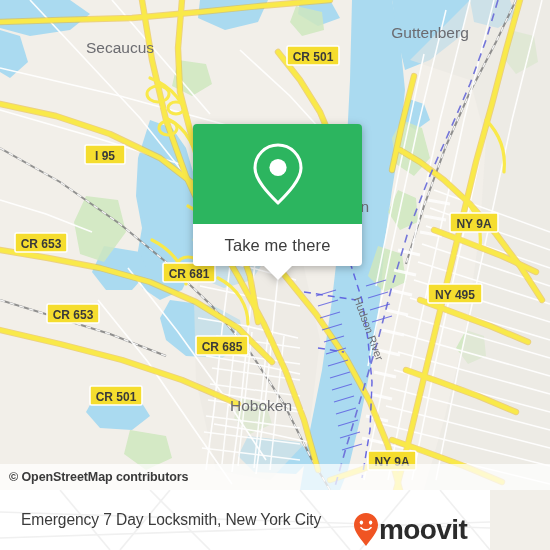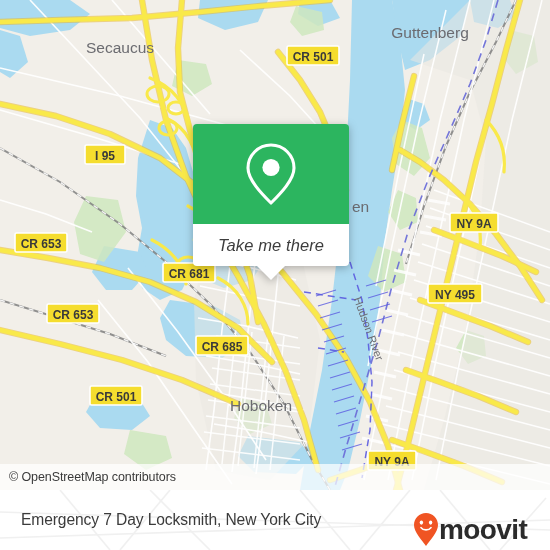--- a/index.html
+++ b/index.html
@@ -32,35 +32,35 @@
   .attrib {
     position: absolute;
     left: 0; bottom: 0;
     width: 550px;
     height: 26px;
     background: rgba(255,255,255,0.72);
     display: flex;
     align-items: center;
     box-sizing: border-box;
     padding-left: 9px;
+    font-weight: bold;
   }
   .attrib-text {
     font-size: 12.5px;
     color: #3a3a3a;
     letter-spacing: -0.1px;
     white-space: nowrap;
   }
 
   
   .callout {
     position: absolute;
     left: 193px; top: 124px;
-    width: 156px;
+    width: 169px;
     filter: drop-shadow(0 2px 4px rgba(0,0,0,0.28));
-    font-style: italic;
   }
   .callout-top {
     height: 100px;
     border-radius: 4px 4px 0 0;
     display: flex;
     align-items: center;
     justify-content: center;
   }
   .callout-pin { display: block; }
   .callout-bottom {
@@ -86,21 +86,21 @@
     width: 0; height: 0;
     border-left: 15px solid transparent;
     border-right: 15px solid transparent;
     border-top: 15px solid #ffffff;
   }
 
   
   .footer {
     position: absolute;
     left: 0; top: 490px;
-    width: 550px; height: 60px;
+    width: 490px; height: 60px;
     background: #bef264;
     overflow: hidden;
   }
   .footer-bg { position: absolute; left:0; top:0; }
   .footer-title {
     position: absolute;
     left: 21px; top: 0;
     height: 60px;
     display: flex; align-items: center;
     font-size: 15.6px;

